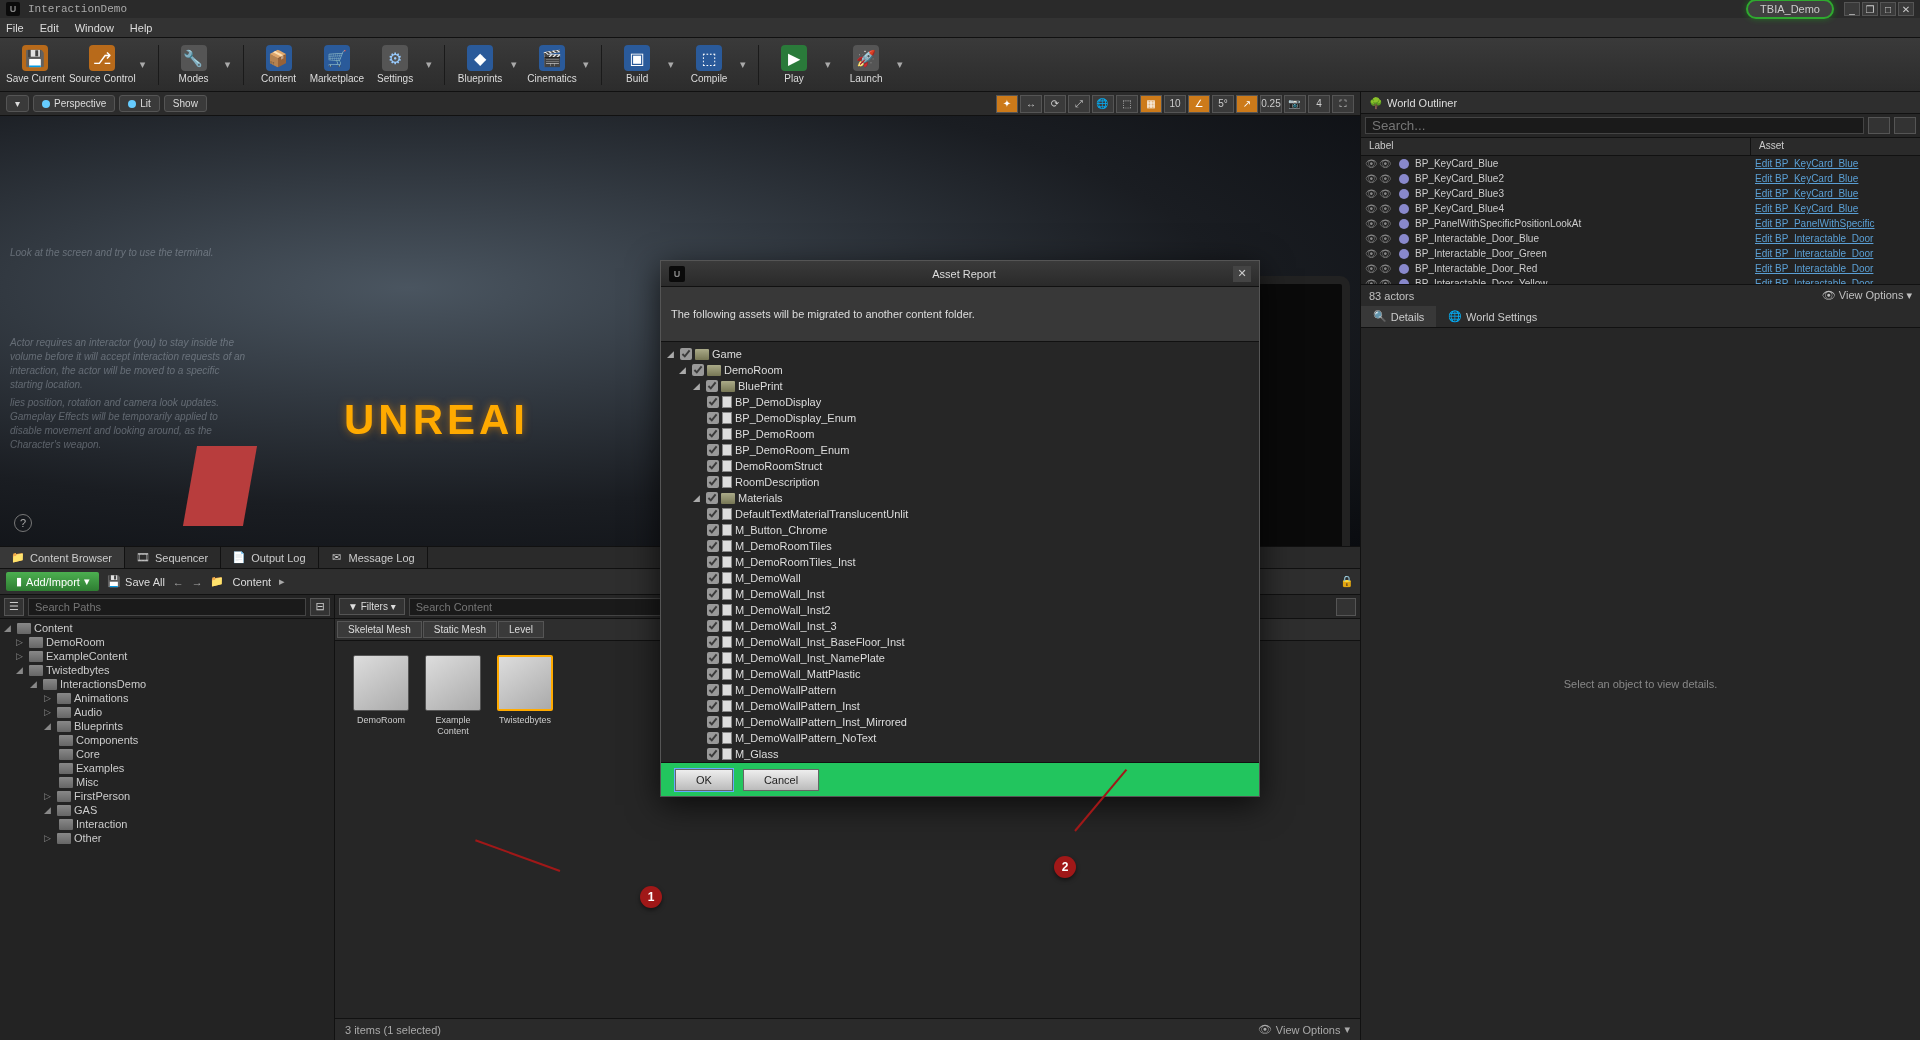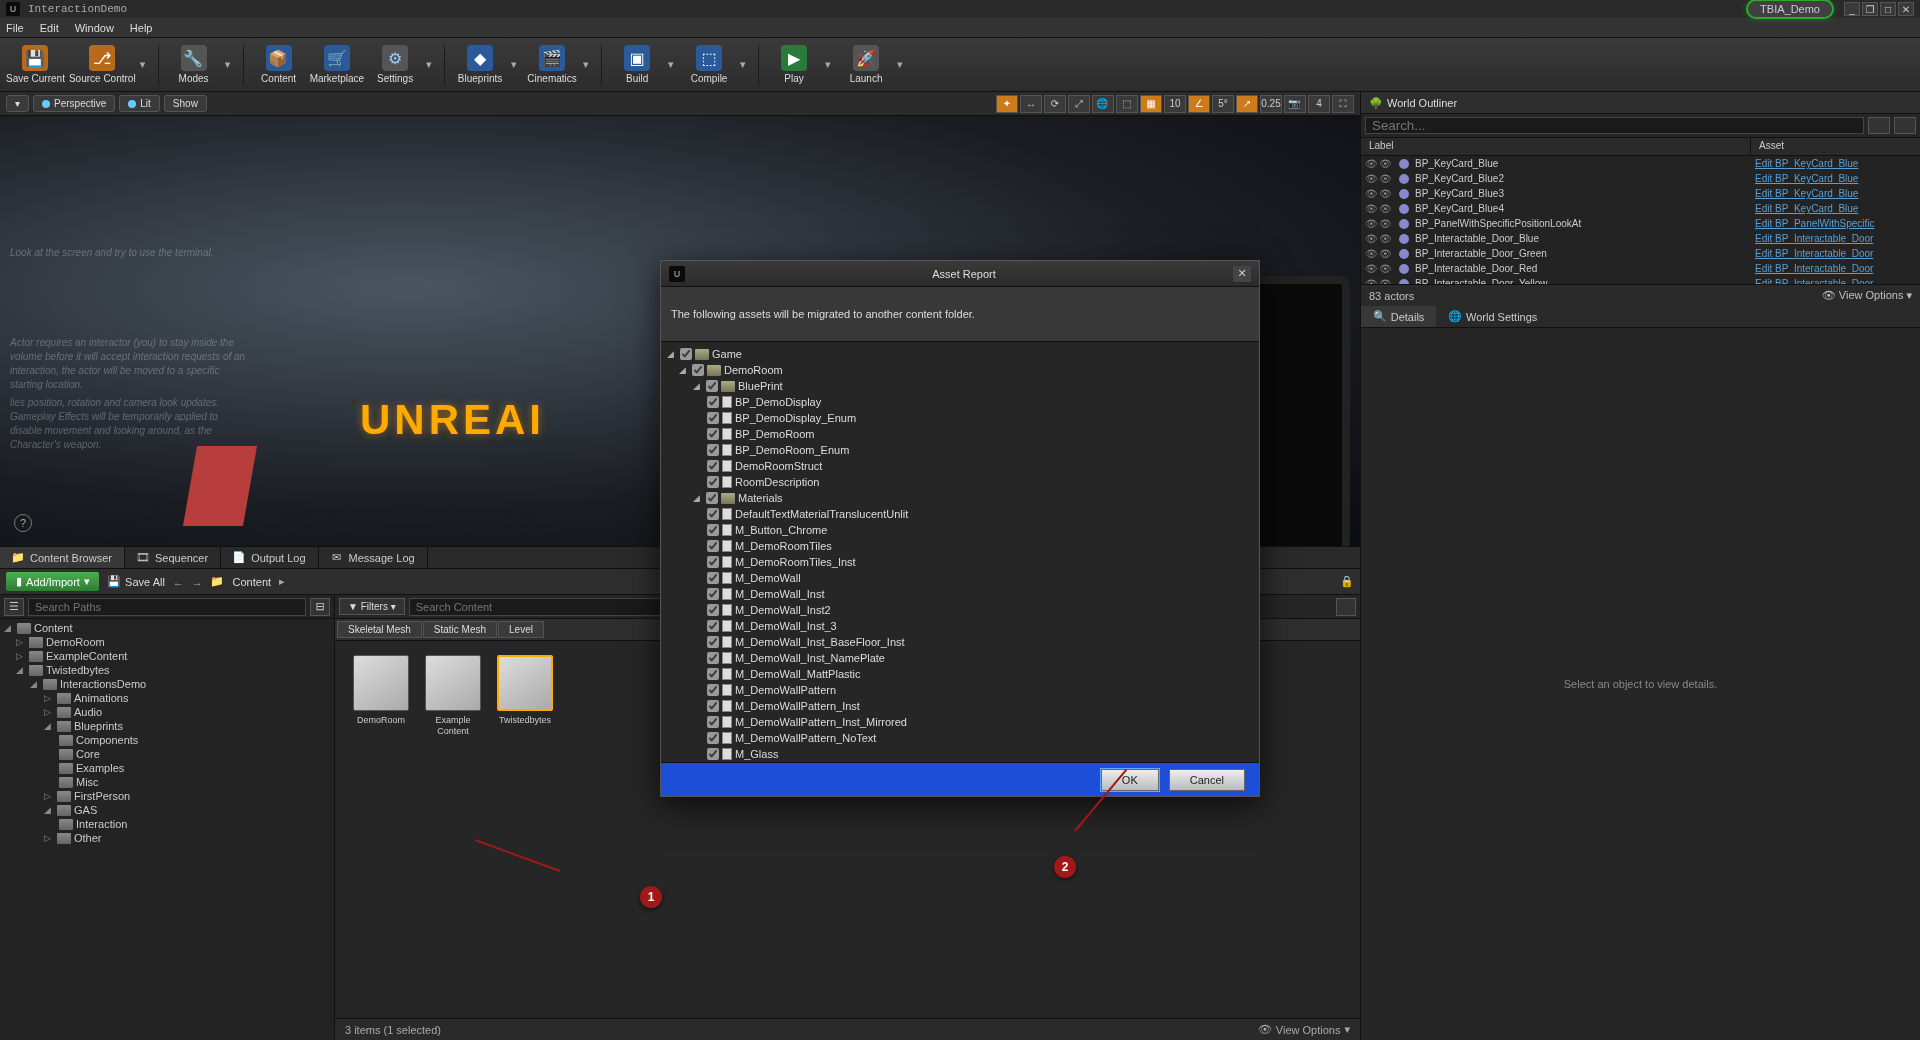--- a/index.html
+++ b/index.html
@@ -36,21 +36,21 @@
 
 .viewport-toolbar { height:24px; background:#2b2b2b; display:flex; align-items:center; padding:0 6px; gap:4px; border-bottom:1px solid #111;}
 .vt-btn { background:#3a3a3a; border:1px solid #555; border-radius:3px; padding:2px 8px; color:#ddd; font-size:10px; display:flex; align-items:center; gap:4px;}
 .vt-btn .dot { width:8px;height:8px;border-radius:50%;background:#6cf;}
 .vt-spacer { flex:1; }
 .vt-icons { display:flex; gap:2px; }
 .vt-icons span { width:22px;height:18px; background:#3a3a3a; border:1px solid #555; display:flex;align-items:center;justify-content:center;font-size:10px;color:#ccc;}
 .vt-icons span.active { background:#cc7a1a; color:#fff; }
 
 .viewport { flex: 0 0 430px; background: radial-gradient(ellipse at 30% 40%, #4a5560 0%, #1a1d22 60%, #0a0c10 100%); position:relative; overflow:hidden; }
-.viewport .unreal-text { position:absolute; left:360px; top:280px; color:#ffaa00; font-size:42px; font-weight:900; letter-spacing:4px; text-shadow:0 0 8px rgba(255,150,0,0.5);}
+.viewport .unreal-text { position:absolute; left:344px; top:280px; color:#ffaa00; font-size:42px; font-weight:900; letter-spacing:4px; text-shadow:0 0 8px rgba(255,150,0,0.5);}
 .viewport .ghost-text { position:absolute; color:rgba(200,210,220,0.35); font-size:10px; font-style:italic; line-height:1.4; max-width:240px;}
 .viewport .gt1 { left:10px; top:130px; }
 .viewport .gt2 { left:10px; top:220px; }
 .viewport .gt3 { left:10px; top:280px; }
 .viewport .dark-panel { position:absolute; right:10px; top:160px; width:360px; height:320px; background:#0a0a0a; border-radius:10px; border:8px solid #222;}
 .viewport .orange-shape { position:absolute; left:190px; bottom:20px; width:60px; height:80px; background:#c44; transform:skewX(-10deg); filter:brightness(0.9);}
 .viewport .help-circle { position:absolute; left:14px; bottom:14px; width:18px; height:18px; border:1px solid #777; border-radius:50%; display:flex;align-items:center;justify-content:center;color:#aaa;font-size:11px;}
 
 
 .bottom-tabs { height:22px; background:#2a2a2a; display:flex; align-items:center; border-top:1px solid #111; }
@@ -123,21 +123,21 @@
 .modal-msg { padding:21px 10px; background:#383838; color:#ddd; border-bottom:1px solid #111;}
 .modal-tree { height:420px; overflow:auto; background:#262626; padding:4px; position:relative;}
 .modal-tree::-webkit-scrollbar { width:10px; }
 .modal-tree::-webkit-scrollbar-thumb { background:#ccc; border-radius:2px;}
 .mtr { display:flex; align-items:center; gap:3px; padding:0 2px; height:16px; color:#ddd; font-size:11px; white-space:nowrap;}
 .mtr .arr { width:10px;color:#aaa;font-size:9px;}
 .mtr input[type=checkbox] { width:12px;height:12px; accent-color:#999;}
 .mtr .fld { width:14px;height:11px;background:linear-gradient(#aa8,#775);border-radius:1px;}
 .mtr .doc { width:10px;height:12px;background:#ddd;border:1px solid #888;}
 .mi1{padding-left:14px;}.mi2{padding-left:28px;}.mi3{padding-left:42px;}
-.modal-btns { height:34px; display:flex; align-items:center; justify-content:flex-end; gap:10px; padding:12px 14px; background:#1d4ed8; border-top:1px solid #111;}
+.modal-btns { height:34px; display:flex; align-items:center; gap:10px; padding:12px 14px; background:#22c55e; border-top:1px solid #111;}
 .modal-btns button { padding:4px 20px; background:linear-gradient(#eee,#bbb); border:1px solid #666; color:#222; font-size:11px; cursor:pointer;}
 .modal-btns button:first-child { box-shadow:0 0 0 1px #6af;}
 
 
 .marker { position:absolute; width:22px;height:22px;border-radius:50%;background:#a01818;color:#fff;font-weight:bold;display:flex;align-items:center;justify-content:center;font-size:12px;box-shadow:0 2px 4px rgba(0,0,0,0.5);}
 .arrow-line { position:absolute; background:#a01818; height:2px; transform-origin:left center;}
 </style>
 </head>
 <body>
 

